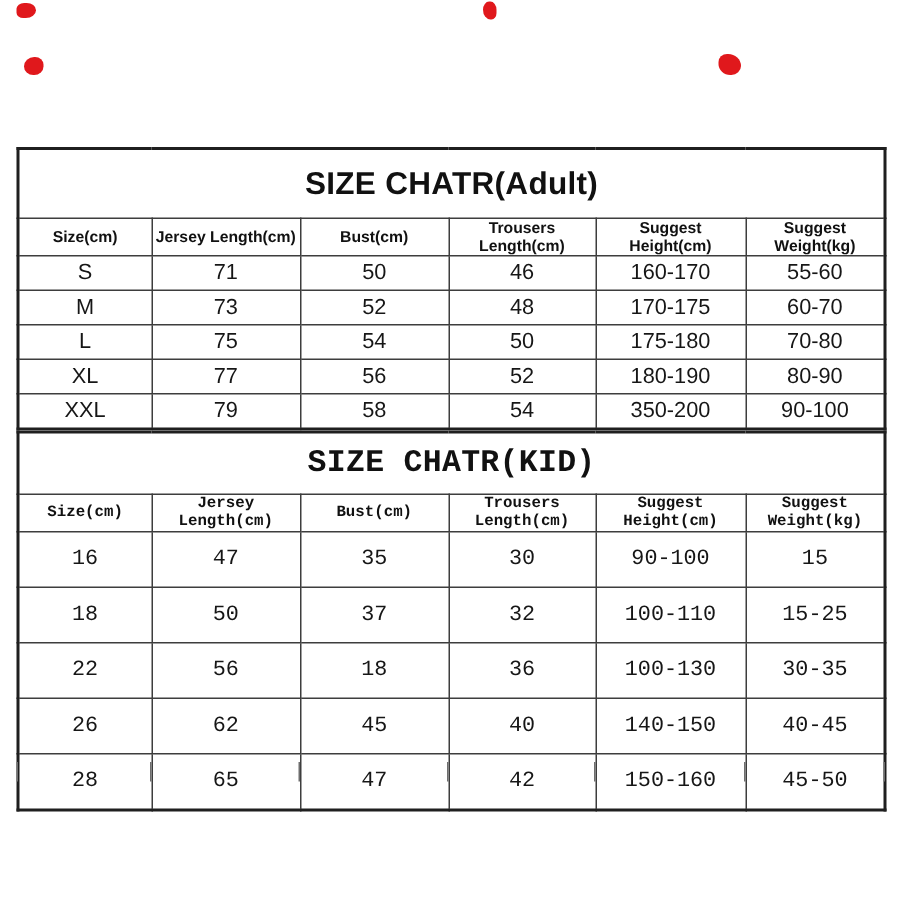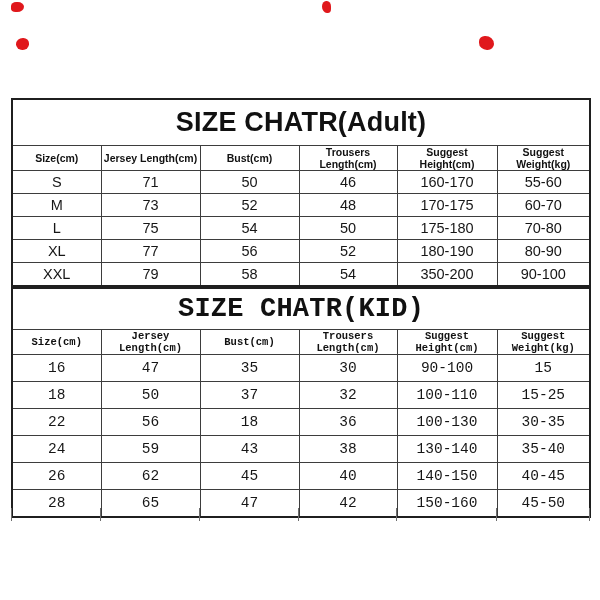--- a/index.html
+++ b/index.html
@@ -11,28 +11,28 @@
   }
   .tbl{position:absolute;left:11px;width:578px;}
   #tbl0{top:98px;}
   #tbl1{top:287px;font-family:Liberation Mono, monospace;}
   table{
     width:100%;border-collapse:collapse;table-layout:fixed;
     background:#fff;border:2px solid #1f1f1f;
   }
   td,th{border:1px solid #3d3d3d;text-align:center;vertical-align:middle;padding:0;}
   .title{
-    font-weight:bold;font-size:27px;letter-spacing:0.2px;color:#111;
+    font-weight:bold;font-size:21px;letter-spacing:0.2px;color:#111;
   }
   #tbl0 .title{height:45px;}
   #tbl1 .title{height:40px;}
   th{font-size:10.5px;font-weight:bold;height:17px;color:#111;}
   td.data{font-size:14.5px;color:#161616;}
   #tbl0 tr.data-row{height:23px;}
-  #tbl1 tr.data-row{height:27px;}
+  #tbl1 tr.data-row{height:37px;}
   .stubs{position:absolute;left:11px;top:508px;width:578px;height:14px;}
   .stub{position:absolute;top:0;width:1px;height:13px;background:#6e6e6e;}
   .frag{position:absolute;}
 </style>
 </head>
 <body>
 
 <div class="frags">
     <div class="frag" style="left: 11px; top: 2px; width: 13px; height: 10px; background: rgb(224, 24, 28); border-radius: 45% 55% 60% 40%;"></div>
     <div class="frag" style="left: 322px; top: 1px; width: 9px; height: 12px; background: rgb(224, 24, 28); border-radius: 50% 50% 40% 60%;"></div>
@@ -146,28 +146,20 @@
         </tr>
         <tr class="data-row">
           <td class="data">22</td>
           <td class="data">56</td>
           <td class="data">18</td>
           <td class="data">36</td>
           <td class="data">100-130</td>
           <td class="data">30-35</td>
         </tr>
         <tr class="data-row">
-          <td class="data">24</td>
-          <td class="data">59</td>
-          <td class="data">43</td>
-          <td class="data">38</td>
-          <td class="data">130-140</td>
-          <td class="data">35-40</td>
-        </tr>
-        <tr class="data-row">
           <td class="data">26</td>
           <td class="data">62</td>
           <td class="data">45</td>
           <td class="data">40</td>
           <td class="data">140-150</td>
           <td class="data">40-45</td>
         </tr>
         <tr class="data-row">
           <td class="data">28</td>
           <td class="data">65</td>

